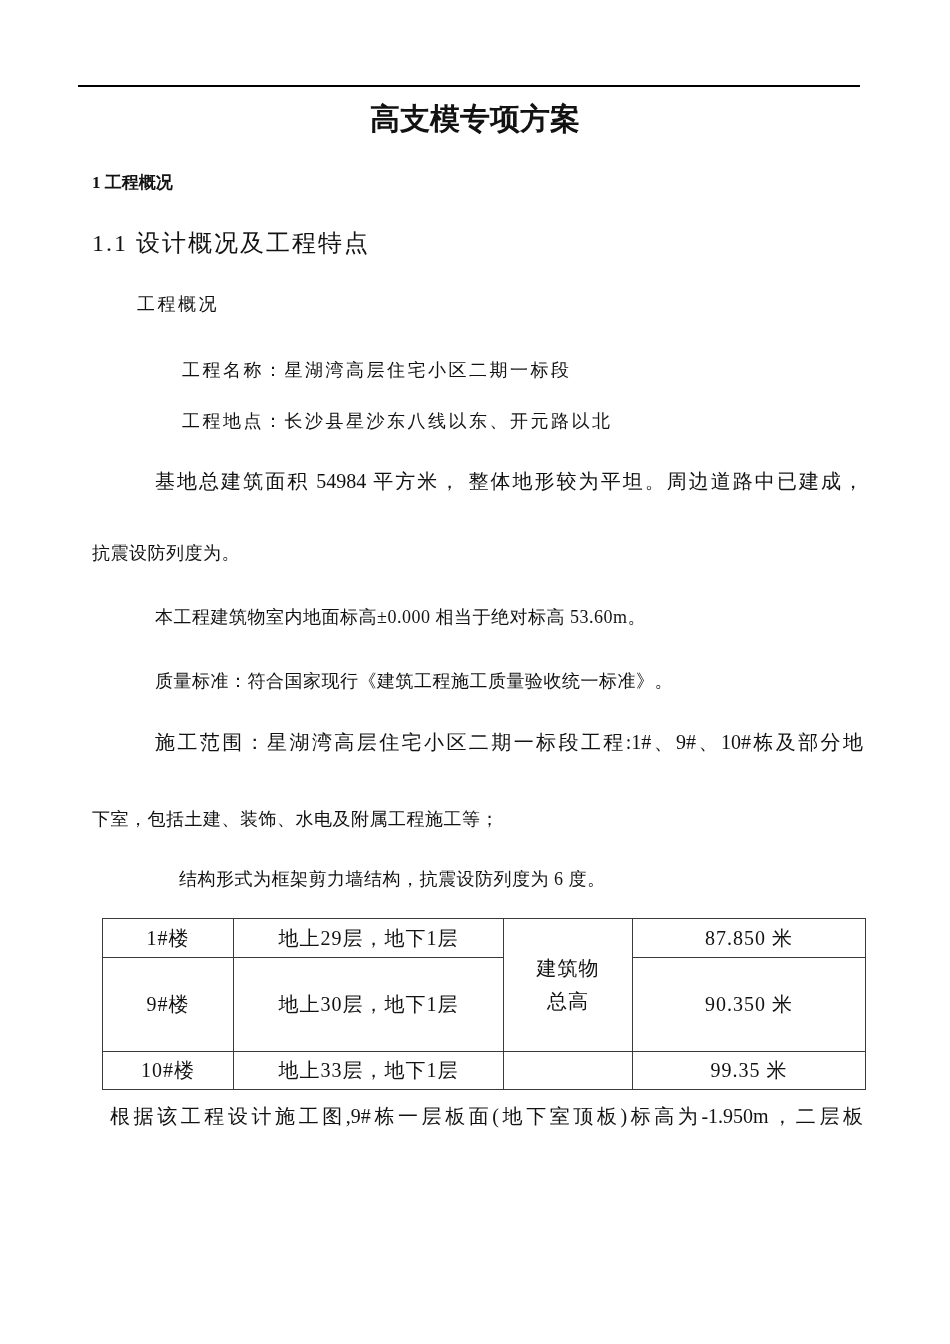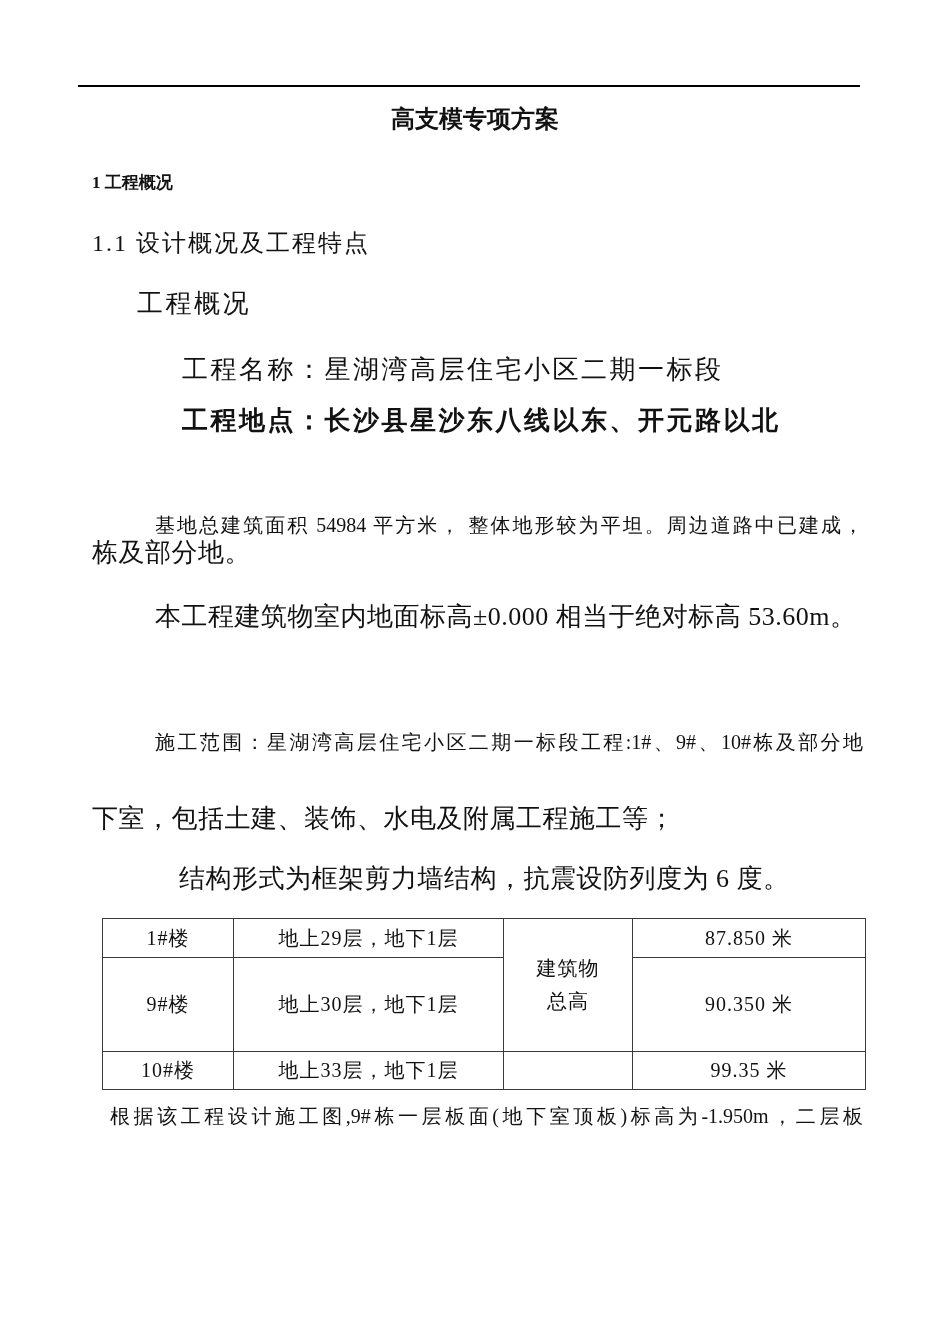--- a/index.html
+++ b/index.html
@@ -23,21 +23,21 @@
     width: 782px;
     height: 2px;
     background: #000000;
   }
   .doc-title {
     position: absolute;
     left: 0;
     top: 100px;
     width: 950px;
     text-align: center;
-    font-size: 24px;
+    font-size: 30px;
     font-weight: bold;
     line-height: 38px;
     white-space: nowrap;
   }
   .h1 {
     position: absolute;
     left: 92px;
     top: 170px;
     font-size: 17px;
     font-weight: bold;
@@ -48,21 +48,21 @@
     position: absolute;
     left: 92px;
     top: 230px;
     font-size: 24px;
     letter-spacing: 2px;
     line-height: 26px;
     white-space: nowrap;
   }
   .ln {
     position: absolute;
-    font-size: 26px;
+    font-size: 18px;
     line-height: 26px;
     letter-spacing: 0.5px;
     white-space: nowrap;
   }
   .sp {                      
     letter-spacing: 2.5px;
   }
   .just {                    
     font-size: 20px;
     letter-spacing: 0;
@@ -102,28 +102,29 @@
   <div class="doc-title">高支模专项方案</div>
 
   <div class="h1">1 工程概况</div>
 
   <div class="h2">1.1 设计概况及工程特点</div>
 
   <div class="ln sp" style="left:137px; top:291px;">工程概况</div>
 
   <div class="ln sp" style="left:182px; top:357px;">工程名称：星湖湾高层住宅小区二期一标段</div>
 
-  <div class="ln sp" style="left:182px; top:408px;font-weight:bold;">工程地点：长沙县星沙东八线以东、开元路以北</div>
+  <div class="ln sp" style="left:182px; top:408px;">工程地点：长沙县星沙东八线以东、开元路以北</div>
 
-  <div class="ln just" style="left:155px; top:468px; width:708px;margin-top:44px;">基地总建筑面积 54984 平方米， 整体地形较为平坦。周边道路中已建成，</div>
+  <div class="ln just" style="left:155px; top:468px; width:708px;">基地总建筑面积 54984 平方米， 整体地形较为平坦。周边道路中已建成，</div>
 
-  <div class="ln" style="left:92px; top:540px;">栋及部分地。</div>
+  <div class="ln" style="left:92px; top:540px;">抗震设防列度为。</div>
 
   <div class="ln" style="left:155px; top:604px;">本工程建筑物室内地面标高±0.000 相当于绝对标高 53.60m。</div>
 
+  <div class="ln" style="left:155px; top:668px;">质量标准：符合国家现行《建筑工程施工质量验收统一标准》。</div>
 
   <div class="ln just" style="left:155px; top:729px; width:708px;">施工范围：星湖湾高层住宅小区二期一标段工程:1#、9#、10#栋及部分地</div>
 
   <div class="ln" style="left:92px; top:806px;text-align:center;">下室，包括土建、装饰、水电及附属工程施工等；</div>
 
   <div class="ln" style="left:155px; top:866px;margin-left:24px;">结构形式为框架剪力墙结构，抗震设防列度为 6 度。</div>
 
   <table class="btable">
     <colgroup>
       <col style="width:131px">

